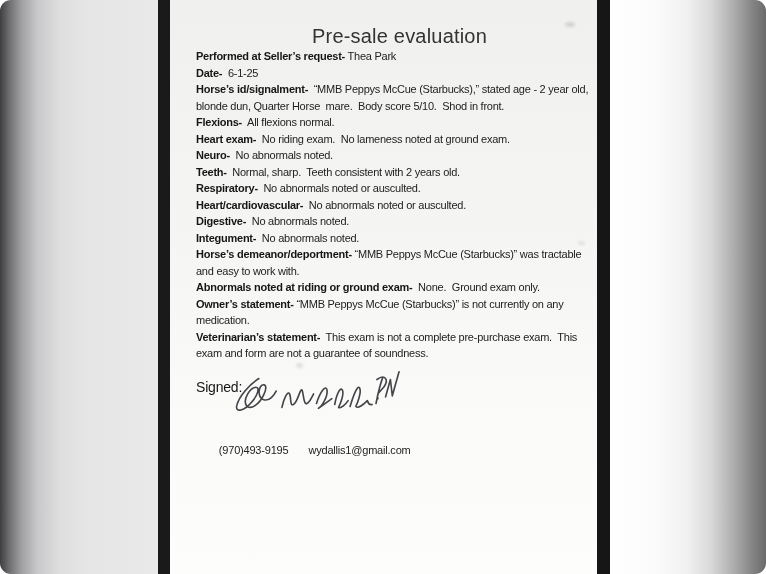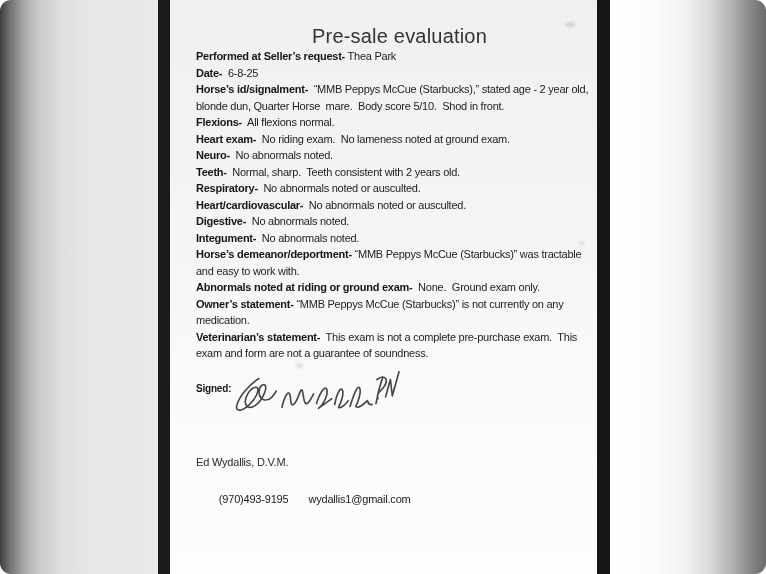--- a/index.html
+++ b/index.html
@@ -30,21 +30,21 @@
     letter-spacing:0.2px;white-space:pre;
   }
   .fields{width:402px;}
   .para{
     margin:0;font-size:11px;line-height:16.5px;color:#222222;
     letter-spacing:-0.25px;white-space:pre-wrap;
   }
   .para strong{font-weight:700;color:#161616;}
   .l2{display:block;}
   .signed-row{position:relative;margin-top:16px;height:44px;}
-  .signed-label{font-size:10px;line-height:16.5px;color:#161616;font-weight:700;letter-spacing:-0.2px;}
+  .signed-label{font-size:14px;line-height:16.5px;color:#161616;font-weight:400;letter-spacing:-0.2px;}
   .signature{position:absolute;left:36px;top:-12px;width:168px;height:52px;}
   .signature svg{width:100%;height:100%;}
   .vet-name{margin-top:32px;font-size:11px;line-height:17px;color:#2a2a2a;letter-spacing:-0.2px;}
   .contact-line{margin-top:3px;font-size:11px;line-height:17px;color:#222222;letter-spacing:-0.2px;white-space:pre;}
   .contact-line .email{margin-left:20px;}
   .smudge{position:absolute;border-radius:50%;filter:blur(1.5px);}
   .smudge.s1{left:395px;top:22px;width:10px;height:5px;background:#c9c9c9;opacity:.8;}
   .smudge.s2{left:408px;top:241px;width:7px;height:4px;background:#d6d6d6;opacity:.7;}
   .smudge.s3{left:126px;top:363px;width:7px;height:5px;background:#d2d2d2;opacity:.7;}
 </style>
@@ -60,21 +60,21 @@
   <div class="page">
     <div class="smudge s1"></div>
     <div class="smudge s2"></div>
     <div class="smudge s3"></div>
 
     <div class="content">
       <h1 class="title">Pre-sale evaluation</h1>
 
       <div class="fields">
         <p class="para"><strong>Performed at Seller’s request-</strong><span> Thea Park</span></p>
-        <p class="para"><strong>Date-</strong><span>  6-8-25</span></p>
+        <p class="para"><strong>Date-</strong><span>  6-1-25</span></p>
         <p class="para"><strong>Horse’s id/signalment-</strong><span>  “MMB Peppys McCue (Starbucks),” stated age - 2 year old,</span><span class="l2">blonde dun, Quarter Horse  mare.  Body score 5/10.  Shod in front.</span></p>
         <p class="para"><strong>Flexions-</strong><span>  All flexions normal.</span></p>
         <p class="para"><strong>Heart exam-</strong><span>  No riding exam.  No lameness noted at ground exam.</span></p>
         <p class="para"><strong>Neuro-</strong><span>  No abnormals noted.</span></p>
         <p class="para"><strong>Teeth-</strong><span>  Normal, sharp.  Teeth consistent with 2 years old.</span></p>
         <p class="para"><strong>Respiratory-</strong><span>  No abnormals noted or ausculted.</span></p>
         <p class="para"><strong>Heart/cardiovascular-</strong><span>  No abnormals noted or ausculted.</span></p>
         <p class="para"><strong>Digestive-</strong><span>  No abnormals noted.</span></p>
         <p class="para"><strong>Integument-</strong><span>  No abnormals noted.</span></p>
         <p class="para"><strong>Horse’s demeanor/deportment-</strong><span> “MMB Peppys McCue (Starbucks)” was tractable</span><span class="l2">and easy to work with.</span></p>
@@ -93,19 +93,18 @@
               <path d="M88,38 C92,25 98,18 99,24 C100,30 94,41 90,43 C93,41 100,36 104,33"></path>
               <path d="M107,39 C109,28 113,20 115,24 C117,28 113,38 111,42 C113,44 119,38 121,35"></path>
               <path d="M123,41 C127,28 131,18 133,22 C135,26 131,37 129,41 C131,44 137,39 141,35 C142,37 142,40 146,39"></path>
               <path d="M150,38 C152,28 155,16 157,11 M151,13 C159,7 164,13 158,21 C154,26 150,28 152,33"></path>
               <path d="M160,31 L165,13 L167,30 L174,5"></path>
             </g>
           </svg>
         </span>
       </div>
 
-      <div class="vet-name">Ed Wydallis, D.V.M.</div>
       <div class="contact-line">
         <span>(970)493-9195</span><span class="email">wydallis1@gmail.com</span>
       </div>
     </div>
   </div>
 </div>
 
 </body></html>

